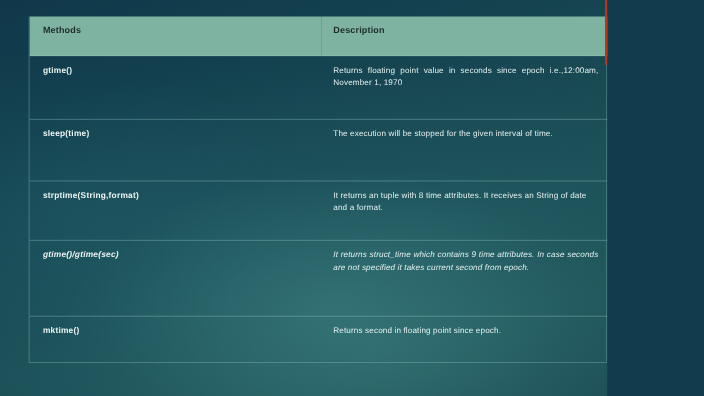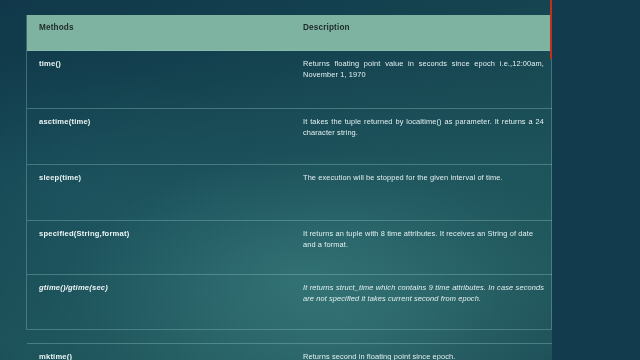--- a/index.html
+++ b/index.html
@@ -153,33 +153,29 @@
         <col class="c2">
       </colgroup>
       <thead>
         <tr>
           <th class="meth-head">Methods</th>
           <th class="desc-head">Description</th>
         </tr>
       </thead>
       <tbody>
         <tr class="r0">
-          <td class="m-cell">time()</td>
+          <td class="m-cell">gtime()</td>
           <td class="d-cell">Returns floating point value in seconds since epoch i.e.,12:00am, November 1, 1970</td>
-        </tr>
-        <tr class="r1">
-          <td class="m-cell">asctime(time)</td>
-          <td class="d-cell">It takes the tuple returned by localtime() as parameter. It returns a 24 character string.</td>
         </tr>
         <tr class="r2">
           <td class="m-cell">sleep(time)</td>
           <td class="d-cell nojust">The execution will be stopped for the given interval of time.</td>
         </tr>
         <tr class="r3">
-          <td class="m-cell">specified(String,format)</td>
+          <td class="m-cell">strptime(String,format)</td>
           <td class="d-cell nojust">It returns an tuple with 8 time attributes. It receives an String of date and a format.</td>
         </tr>
         <tr class="r4">
           <td class="m-cell">gtime()/gtime(sec)</td>
           <td class="d-cell">It returns struct_time which contains 9 time attributes. In case seconds are not specified it takes current second from epoch.</td>
         </tr>
         <tr class="r5">
           <td class="m-cell">mktime()</td>
           <td class="d-cell nojust">Returns second in floating point since epoch.</td>
         </tr>

